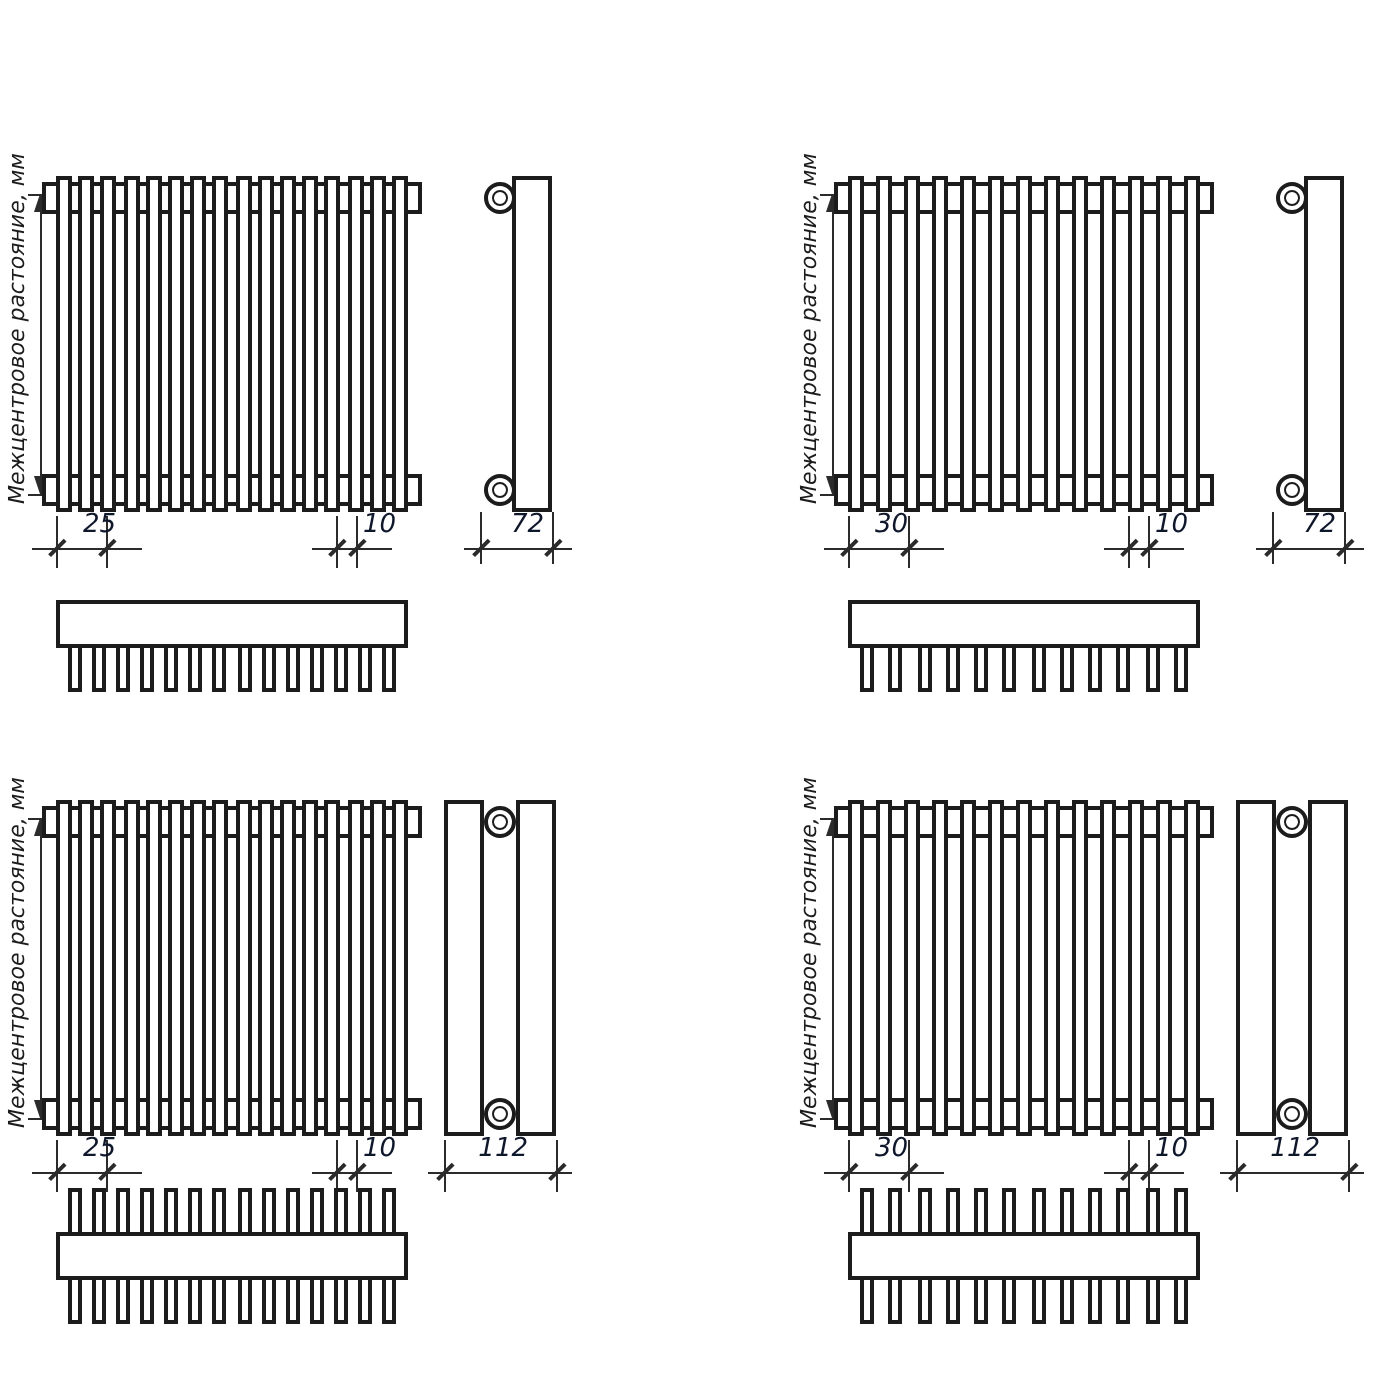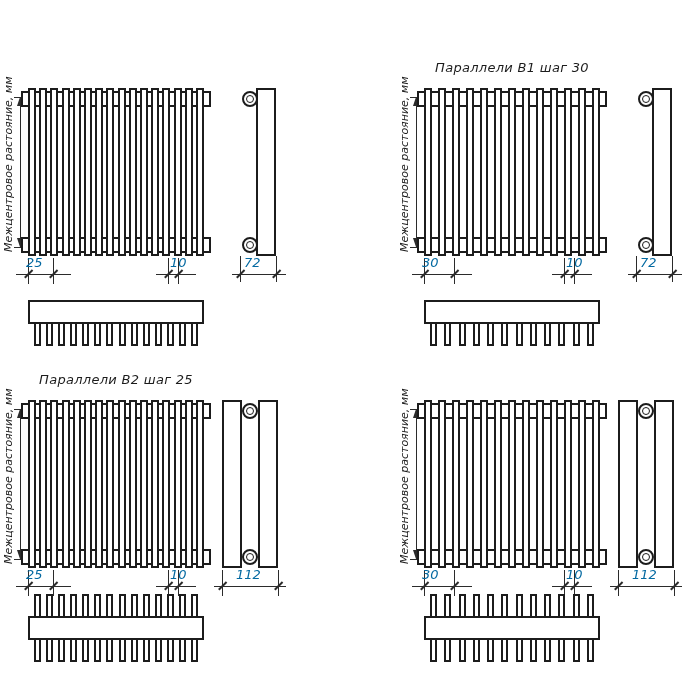--- a/index.html
+++ b/index.html
@@ -29,22 +29,22 @@
   .tooth{position:absolute;width:7px;height:24px;background:#fff;
          border:2px solid #1c1c1c;box-sizing:border-box;z-index:1;}
   
   .dh{position:absolute;height:1px;background:#2b2b2b;}
   .dv{position:absolute;width:1px;background:#2b2b2b;}
   .tick{position:absolute;width:11px;height:1.5px;background:#2b2b2b;transform:rotate(-45deg);}
   .arr-up{position:absolute;width:0;height:0;border-left:3px solid transparent;
           border-right:3px solid transparent;border-bottom:9px solid #2b2b2b;}
   .arr-dn{position:absolute;width:0;height:0;border-left:3px solid transparent;
           border-right:3px solid transparent;border-top:9px solid #2b2b2b;}
-  .dlabel{position:absolute;font:italic 13px "DejaVu Sans",sans-serif;color:#0369a1;
-          text-align:left;white-space:nowrap;}
+  .dlabel{position:absolute;font:italic 13px "DejaVu Sans",sans-serif;color:#0f172a;
+          text-align:right;white-space:nowrap;}
   .vlabel{position:absolute;left:-71px;top:165px;width:160px;height:14px;
           font:italic 11px "DejaVu Sans",sans-serif;color:#1c1c1c;text-align:center;
           transform:rotate(-90deg);white-space:nowrap;}
 </style>
 </head>
 <body>
 
 <div class="canvas">
 
   <section class="q" style="left:0;top:0">
@@ -116,21 +116,20 @@
         <div class="tooth" style="left: 103px; top: 22px;"></div>
         <div class="tooth" style="left: 115px; top: 22px;"></div>
         <div class="tooth" style="left: 127px; top: 22px;"></div>
         <div class="tooth" style="left: 139px; top: 22px;"></div>
         <div class="tooth" style="left: 151px; top: 22px;"></div>
         <div class="tooth" style="left: 163px; top: 22px;"></div>
       </div>
   </section>
 
   <section class="q" style="left:396px;top:0">
-    <div class="title">Параллели В1 шаг 30</div>
 
     <div class="front">
       <div class="collector c-top"></div>
       <div class="collector c-bot"></div>
     <div class="tube" style="left: 0px;"></div>
         <div class="tube" style="left: 14px;"></div>
         <div class="tube" style="left: 28px;"></div>
         <div class="tube" style="left: 42px;"></div>
         <div class="tube" style="left: 56px;"></div>
         <div class="tube" style="left: 70px;"></div>
@@ -187,21 +186,20 @@
         <div class="tooth" style="left: 92px; top: 22px;"></div>
         <div class="tooth" style="left: 106px; top: 22px;"></div>
         <div class="tooth" style="left: 120px; top: 22px;"></div>
         <div class="tooth" style="left: 134px; top: 22px;"></div>
         <div class="tooth" style="left: 149px; top: 22px;"></div>
         <div class="tooth" style="left: 163px; top: 22px;"></div>
       </div>
   </section>
 
   <section class="q" style="left:0;top:312px">
-    <div class="title">Параллели В2 шаг 25</div>
 
     <div class="front">
       <div class="collector c-top"></div>
       <div class="collector c-bot"></div>
     <div class="tube" style="left: 0px;"></div>
         <div class="tube" style="left: 11px;"></div>
         <div class="tube" style="left: 22px;"></div>
         <div class="tube" style="left: 34px;"></div>
         <div class="tube" style="left: 45px;"></div>
         <div class="tube" style="left: 56px;"></div>

